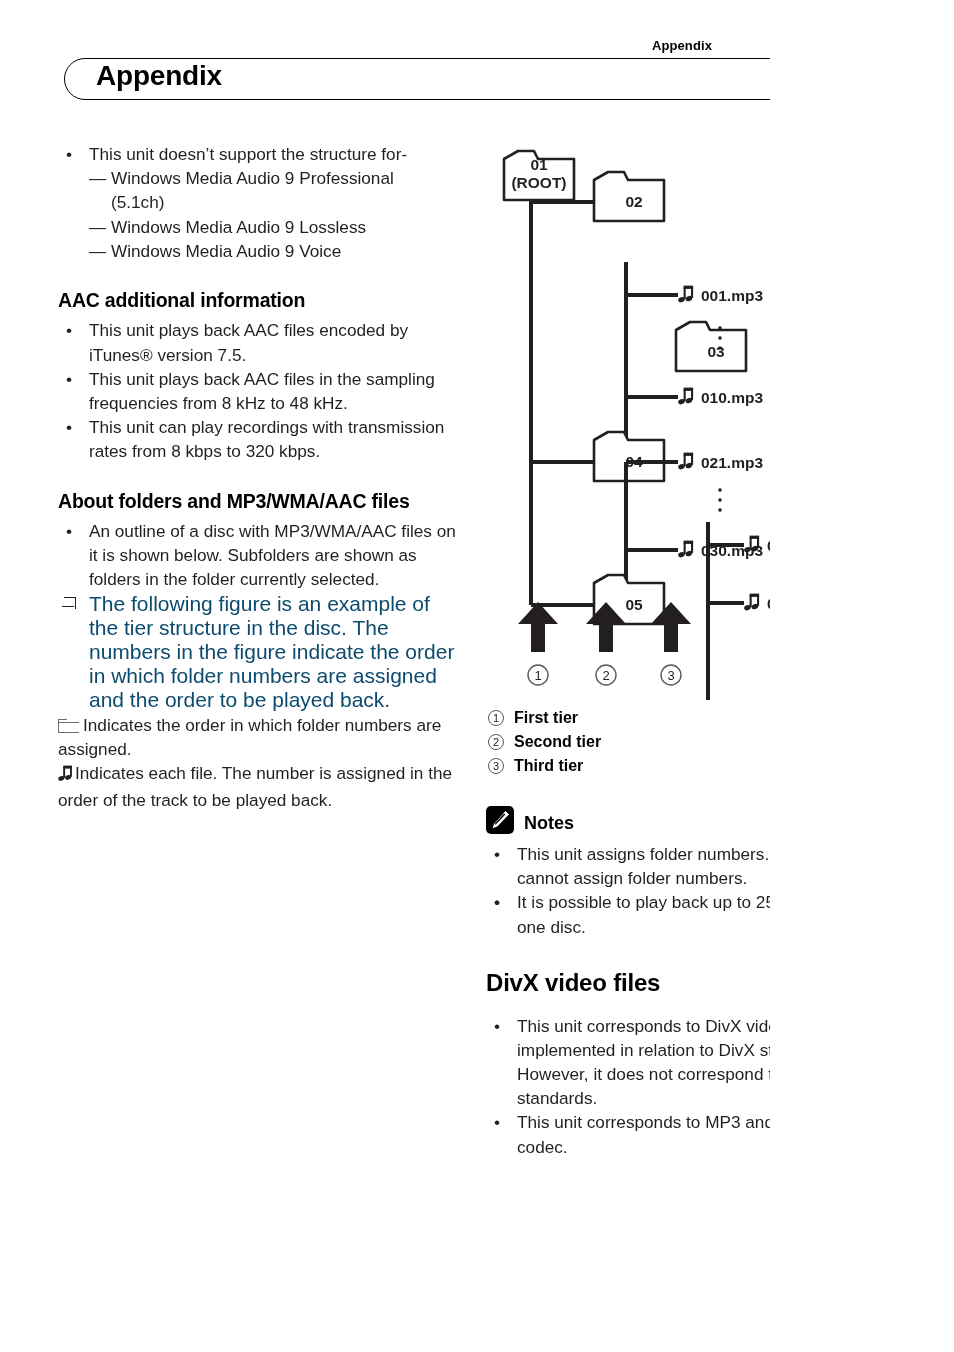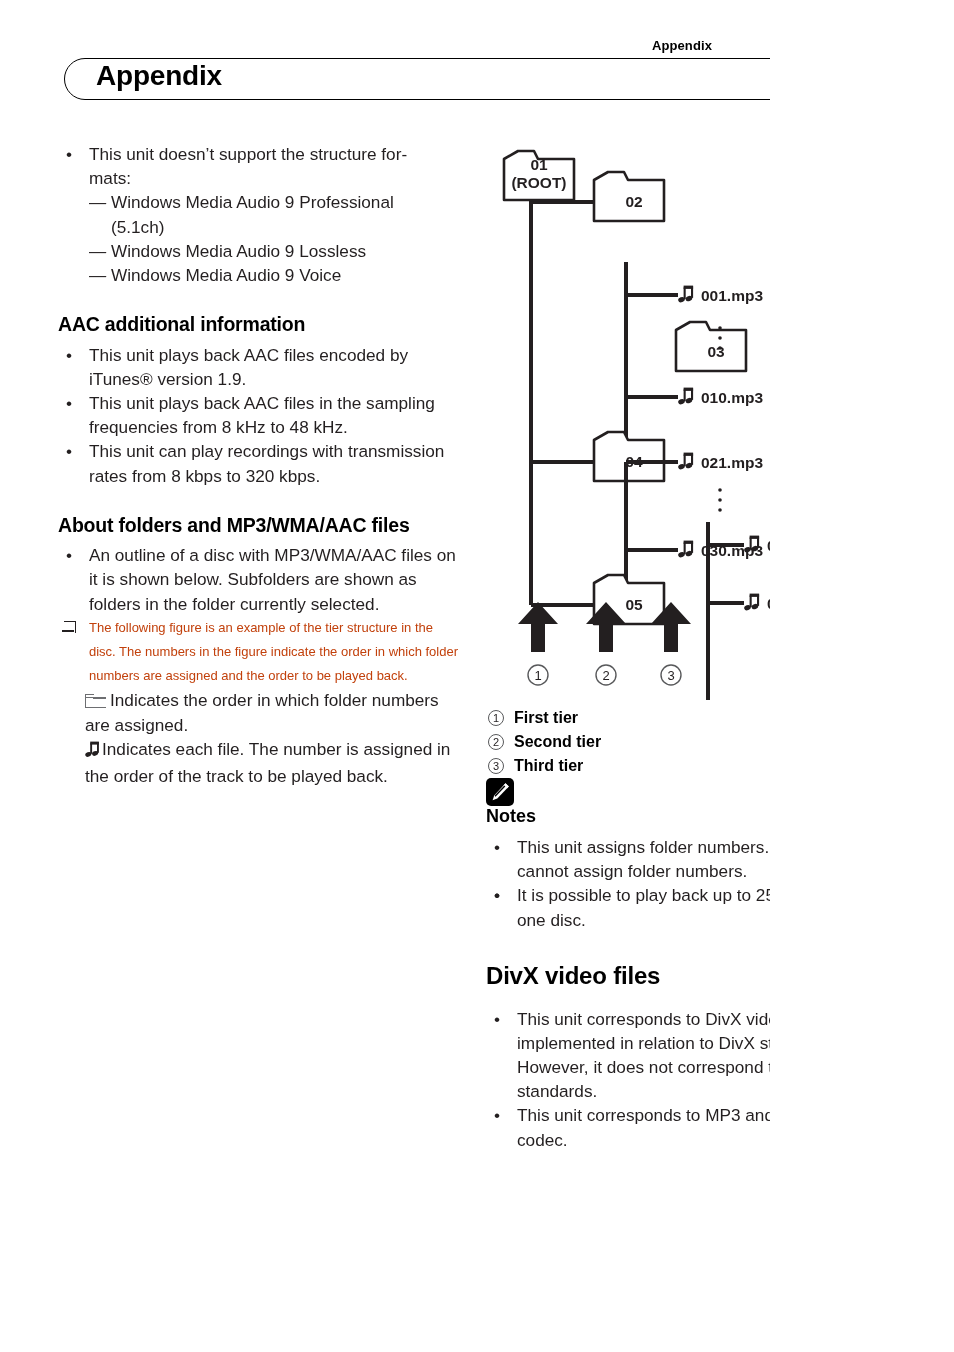--- a/index.html
+++ b/index.html
@@ -112,28 +112,27 @@
   .cont-line {
     font-size: 17.2px;
     line-height: 24.2px;
     color: #231f20;
     padding-left: 31px;
   }
   .note-para {
     font-size: 17.2px;
     line-height: 24.2px;
     color: #231f20;
-    margin-left: 27px;
   }
   .sq-item {
     position: relative;
     padding-left: 31px;
-    font-size: 13px;
+    font-size: 21px;
     line-height: 24.2px;
-    color: #c2410c;
+    color: #0c4a6e;
   }
   .sq-glyph {
     position: absolute;
     left: 6px;
     top: 5px;
     width: 12px;
     height: 12px;
     border: 1.8px solid #231f20;
     border-left: none;
     border-bottom: none;
@@ -216,23 +215,23 @@
     font-weight: normal;
     line-height: 14px;
     text-align: center;
     color: #231f20;
     box-sizing: border-box;
   }
 
   
   .notes-head {
     display: flex;
-    align-items: flex-start;
+    align-items: flex-end;
+    margin-top: 28px;
     margin-bottom: 8px;
-    flex-direction: column;
   }
   .notes-icon {
     width: 28px;
     height: 28px;
     background: #000;
     border-radius: 5px;
     margin-right: 10px;
     position: relative;
     flex: none;
   }
@@ -297,21 +296,20 @@
   <div class="corner-tab"></div>
 
   <div class="col-left">
 
     <ul class="bullet-list">
       <li>
         <span class="dot">•</span>
         <span>This unit doesn’t support the structure for-</span>
       </li>
     </ul>
-    <div class="cont-line">mats:</div>
 
     <div style="padding-left:31px;">
       <ul class="sublist">
         <li>
           <span class="dash">—</span>
           <span>Windows Media Audio 9 Professional</span>
         </li>
         <li style="padding-left:22px;">
           <span>(5.1ch)</span>
         </li>
@@ -323,21 +321,21 @@
           <span class="dash">—</span>
           <span>Windows Media Audio 9 Voice</span>
         </li>
       </ul>
     </div>
 
     <h2 class="sec">AAC additional information</h2>
     <ul class="bullet-list">
       <li>
         <span class="dot">•</span>
-        <span>This unit plays back AAC files encoded by iTunes® version 1.9.</span>
+        <span>This unit plays back AAC files encoded by iTunes® version 7.5.</span>
       </li>
       <li>
         <span class="dot">•</span>
         <span>This unit plays back AAC files in the sampling frequencies from 8 kHz to 48 kHz.</span>
       </li>
       <li>
         <span class="dot">•</span>
         <span>This unit can play recordings with transmission rates from 8 kbps to 320 kbps.</span>
       </li>
     </ul>

